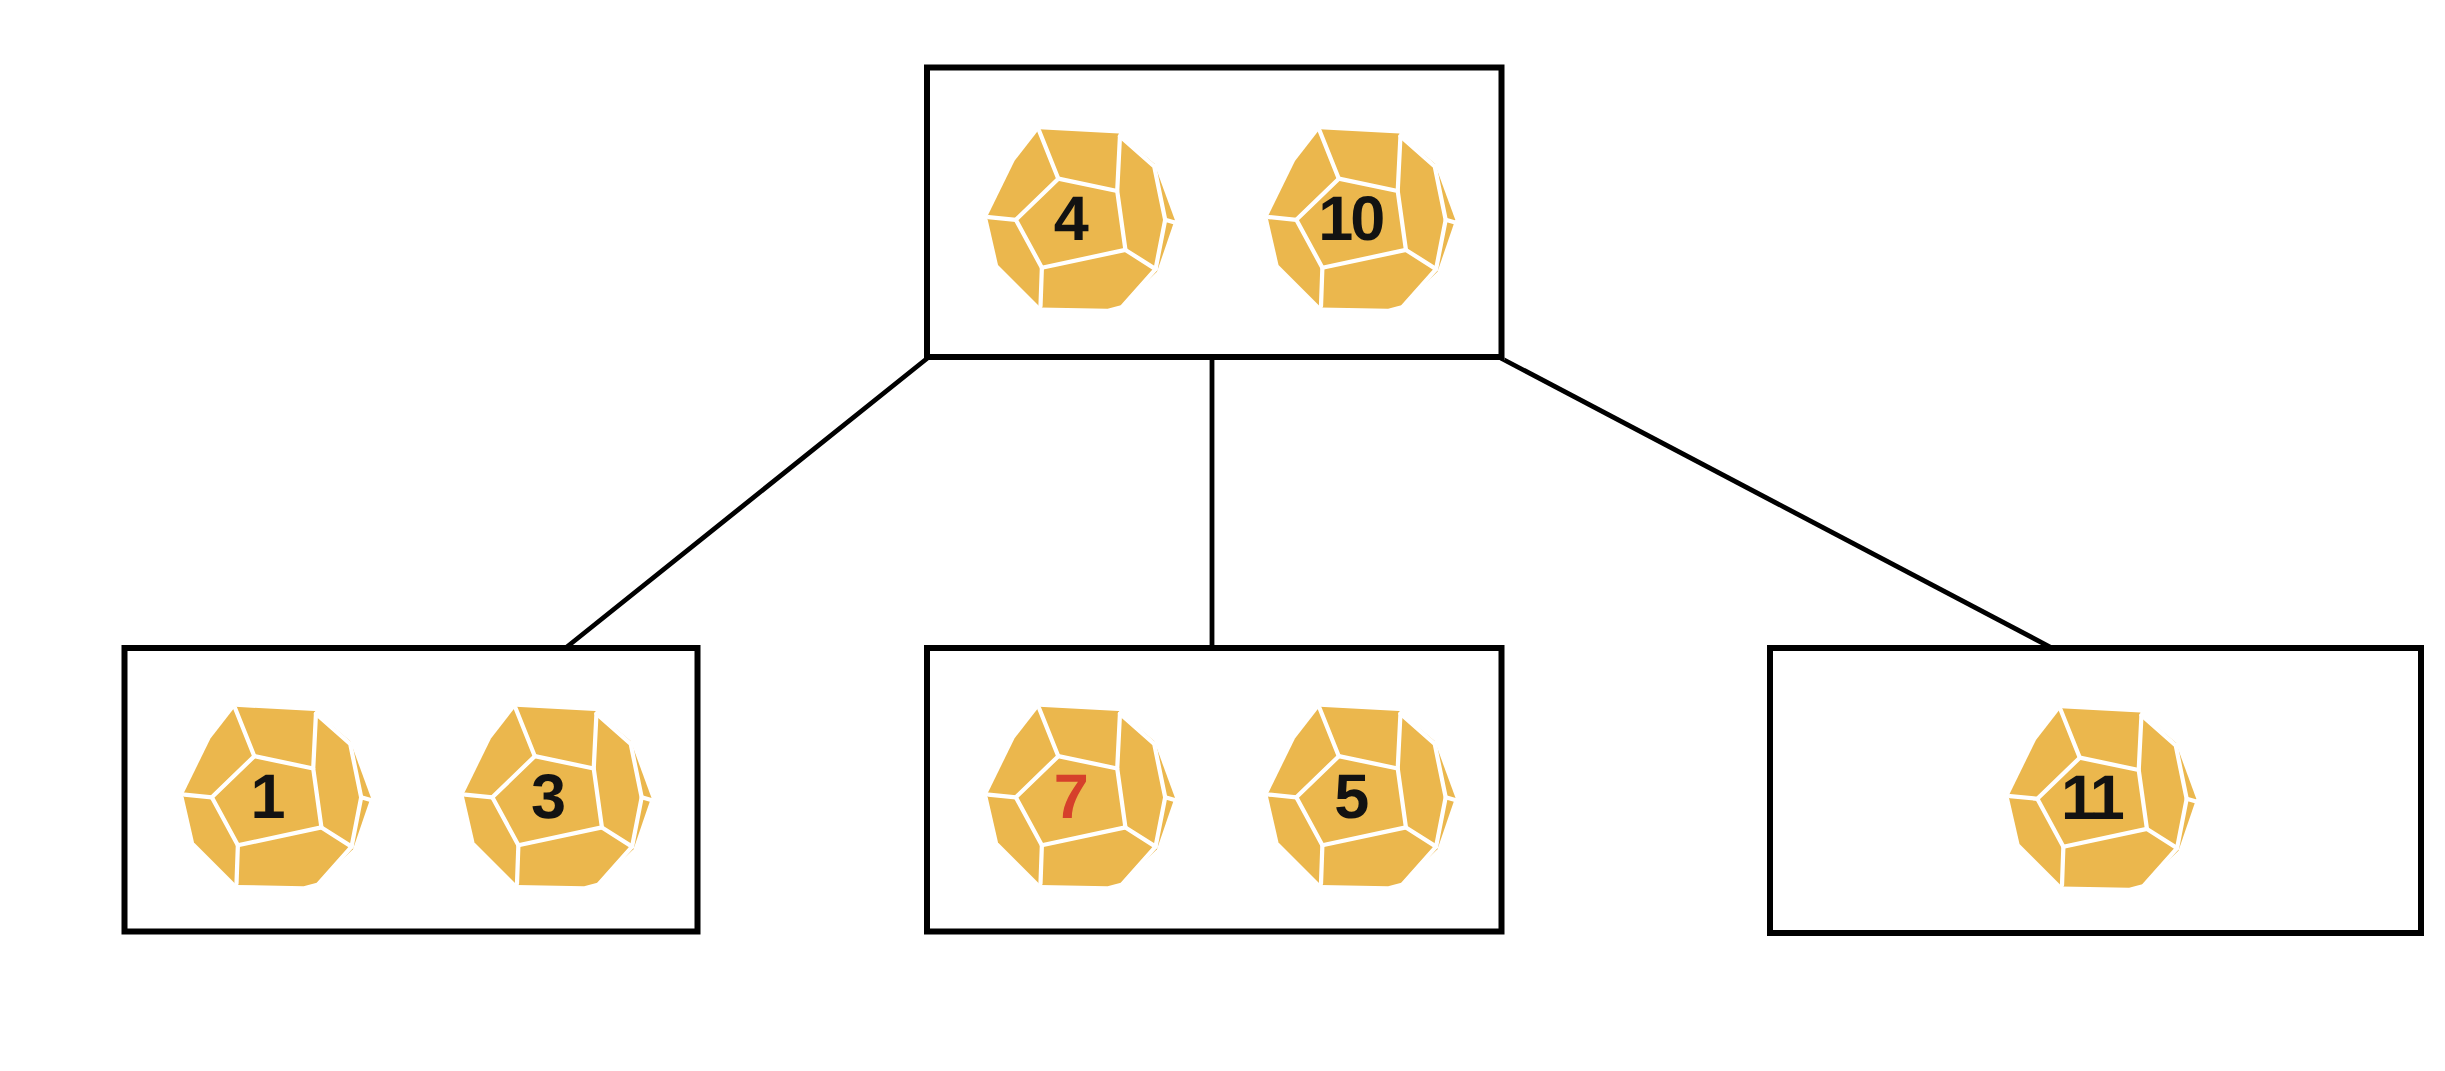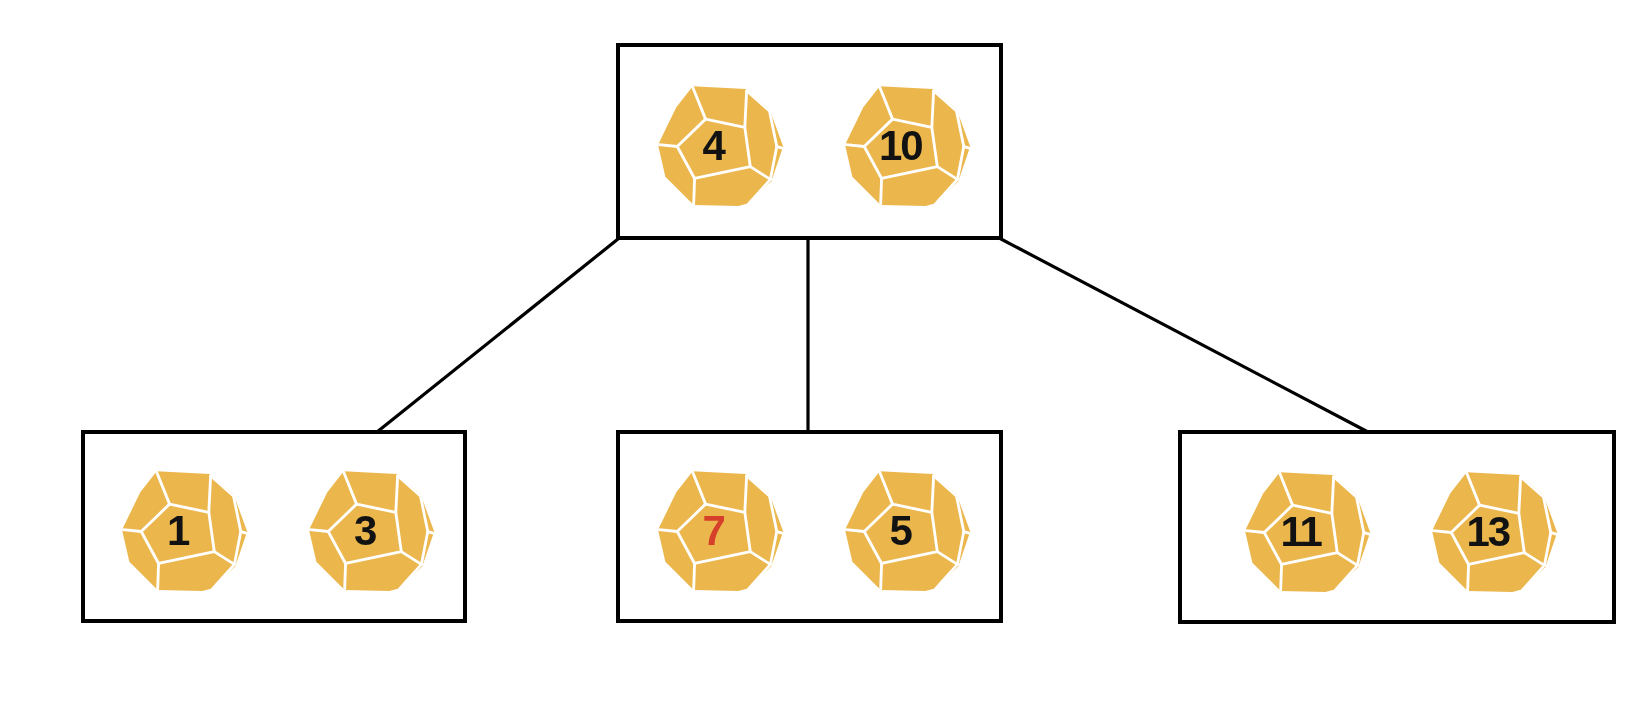--- a/index.html
+++ b/index.html
@@ -147,21 +147,15 @@
     </div>
   </div>
 
   <div class="node node--right">
     <div class="die">
       <svg viewBox="0 0 150 145">
           <use href="#die-shape-def"></use>
         </svg>
       <span class="num" data-hl="false">11</span>
     </div>
-    <div class="die">
-      <svg viewBox="0 0 150 145">
-          <use href="#die-shape-def"></use>
-        </svg>
-      <span class="num" data-hl="false">13</span>
-    </div>
   </div>
 
 </div>
 
 </body></html>

